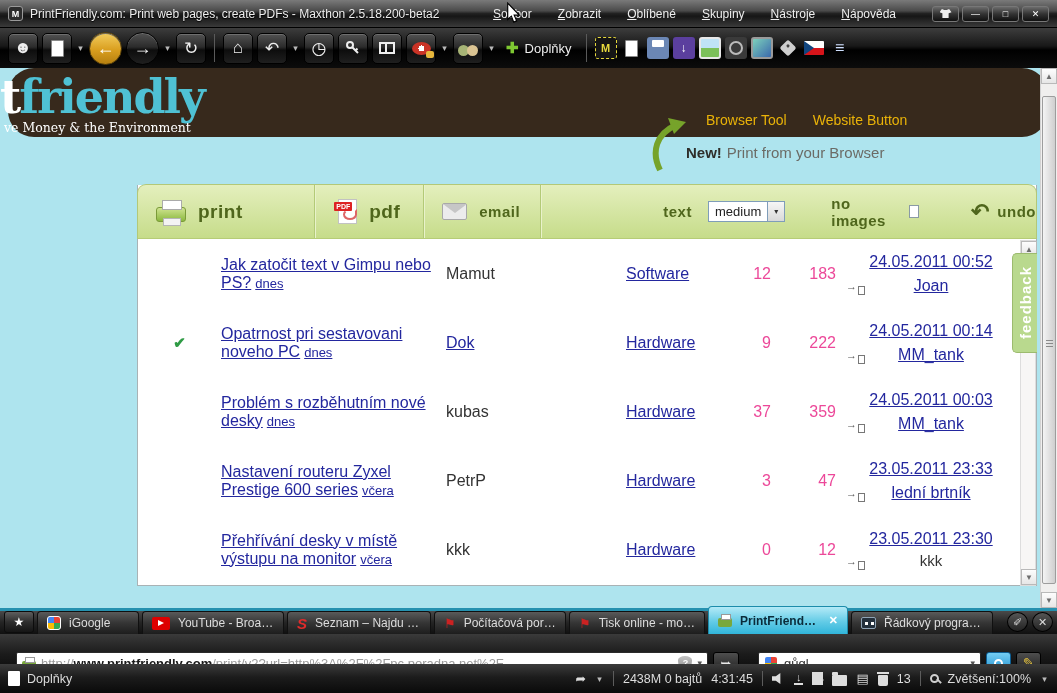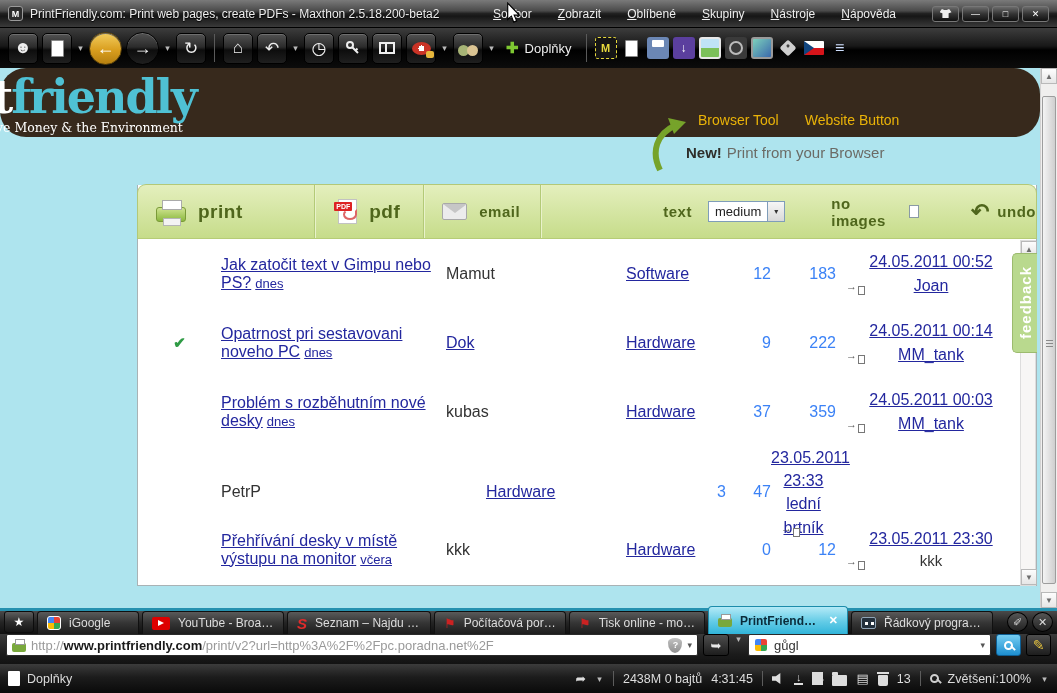--- a/index.html
+++ b/index.html
@@ -58,21 +58,21 @@
   .splitic::after{ content:""; position:absolute; left:4px; top:0; bottom:0; width:2px; background:#eee; }
   .eyeic{ width:19px; height:13px; border-radius:50%; background:radial-gradient(circle at 50% 50%,#fff 0 3px,#c93326 3px 100%); position:relative; }
   .eyeic::after{ content:""; position:absolute; right:-3px; bottom:-3px; width:8px; height:7px; background:#e7b73c; border-radius:2px; }
   .pplic{ position:relative; width:22px; height:15px; }
   .pplic::before{ content:""; position:absolute; left:1px; bottom:0; width:11px; height:11px; border-radius:50%; background:#a7b476; }
   .pplic::after{ content:""; position:absolute; right:1px; bottom:0; width:11px; height:11px; border-radius:50%; background:#dbc493; }
 
   
   .content{ position:absolute; left:0; top:68px; width:1057px; height:540px; background:#aee4ee; }
   .viewport{ position:absolute; left:0; top:0; width:1040px; height:520px; overflow:hidden; background:#aee4ee; }
-  .brown{ position:absolute; left:0; top:0; width:1040px; height:69px; background:#37291c;border-radius:26px; }
+  .brown{ position:absolute; left:8px; top:0; width:1040px; height:69px; background:#37291c;border-radius:26px; }
   .logo{ position:absolute; left:-8px; top:2px; font-family:"DejaVu Serif",serif; font-weight:bold;
          font-size:46px; letter-spacing:-2px; }
   .logo .lw{ color:#fff; } .logo .lt{ color:#4fc1d4; }
   .tagline{ position:absolute; left:-4px; top:52px; color:#fff; font-family:"DejaVu Serif",serif; font-size:12.5px; }
   .pfnav{ position:absolute; top:44px; left:698px; display:flex; gap:26px; }
   .pfnav span{ color:#eab308; font-size:14px; }
   .newline{ position:absolute; left:686px; top:76px; font-size:15px; color:#6b6b66; }
   .newline b{ color:#2e2e2a; margin-right:5px; }
   .garrow{ position:absolute; left:650px; top:48px; }
 
@@ -104,21 +104,21 @@
 
   
   .ftable{ position:relative; height:345px; overflow:hidden; font-size:15px; }
   .frow{ display:grid; grid-template-columns:83px 225px 140px 140px 45px 65px 190px; align-items:center; height:69px; }
   .c-check{ text-align:center; color:#2f9b45; font-size:15px; font-weight:bold; }
   a.tlink{ color:#23279e; text-decoration:underline; font-size:16px; }
   a.when{ color:#23279e; text-decoration:underline; font-size:13px; margin-left:4px; }
   .c-author{ font-size:16px; color:#333; }
   .c-author.lnk{ color:#23279e; text-decoration:underline; }
   .c-cat a{ color:#23279e; text-decoration:underline; font-size:16px;margin-left:40px; }
-  .c-replies,.c-views{ text-align:right; color:#3b82f6; font-size:16px; }
+  .c-replies,.c-views{ text-align:right; color:#ec4899; font-size:16px; }
   .c-date{ position:relative; text-align:center; line-height:1.45; }
   .c-date a{ color:#23279e; text-decoration:underline; font-size:16px; }
   .c-date .lu.pln{ color:#333; text-decoration:none; }
   .goto{ position:absolute; left:10px; bottom:2px; color:#555; font-size:11px; display:flex; align-items:flex-end; gap:1px; }
   .mini-page{ display:inline-block; width:7px; height:9px; border:1px solid #777; background:#fff; }
 
   
   .feedback{ position:absolute; left:1012px; top:185px; width:25px; height:100px; background:#b9d98e;
     border:1px solid #9cbb6e; border-right:none; border-radius:5px 0 0 5px; display:flex; align-items:center; justify-content:center; }
   .feedback span{ writing-mode:vertical-rl; transform:rotate(180deg); color:#fff; font-weight:bold; font-size:15px; letter-spacing:1px; }
@@ -160,21 +160,21 @@
   .yt::after{ content:""; border-left:6px solid #fff; border-top:3.5px solid transparent; border-bottom:3.5px solid transparent; }
   .sez{ color:#e02b2b; font-weight:bold; font-size:15px; font-style:italic; flex:none; }
   .redflag{ color:#c22; font-size:13px; flex:none; }
   .mini-printer{ position:relative; width:14px; height:9px; background:#79a83c; border-radius:2px; margin-top:4px; flex:none; }
   .mini-printer::before{ content:""; position:absolute; top:-4px; left:3px; width:8px; height:4px; background:#fff; border:1px solid #999; }
   .robot{ width:15px; height:12px; background:#23303c; border:1px solid #8fa3b5; border-radius:2px; position:relative; flex:none; }
   .robot::before{ content:""; position:absolute; left:3px; top:4px; width:3px; height:3px; background:#fff; box-shadow:6px 0 0 #fff; }
 
   
   .addrbar{ position:absolute; left:0; top:634px; width:1057px; height:40px;
-    background:linear-gradient(#3a3a3a,#1b1b1b 50%,#0a0a0a); display:flex; align-items:flex-start; padding:0 6px; gap:5px; }
+    background:linear-gradient(#3a3a3a,#1b1b1b 50%,#0a0a0a); display:flex; align-items:flex-end; padding:0 16px; gap:5px; }
   .urlfield{ width:692px; height:22px; background:#fff; border:1px solid #2a2a2a; border-radius:2px;
     display:flex; align-items:center; padding:0 5px; font-size:13px; gap:5px; }
   .urltxt{ white-space:nowrap; overflow:hidden; }
   .urltxt .gray{ color:#9a9a9a; } .urltxt .dom{ color:#1a1a1a; font-weight:bold; }
   .shield{ margin-left:auto; width:14px; height:15px; background:linear-gradient(#c2c2c2,#8f8f8f);
     border-radius:7px 7px 7px 7px/4px 4px 10px 10px; color:#fff; font-size:9px; font-weight:bold;
     display:flex; align-items:center; justify-content:center; }
   .fieldcaret{ color:#555; font-size:9px; }
   .gobtn{ width:26px; height:22px; border-radius:3px; background:linear-gradient(#4e4e4e,#1d1d1d);
     border:1px solid #000; color:#e8e8e8; font-size:13px; display:flex; align-items:center; justify-content:center; }
@@ -382,20 +382,21 @@
               <a class="lu">MM_tank</a>
               <span class="goto">
                   <span>→</span>
                   <span class="mini-page"></span>
                 </span>
             </div>
           </div>
 
           <div class="frow">
             <div class="c-check"></div>
+            <div class="c-title"><a class="tlink">Nastavení routeru Zyxel Prestige 600 series</a><a class="when">včera</a></div>
             <div class="c-author pln">PetrP</div>
             <div class="c-cat"><a>Hardware</a></div>
             <div class="c-replies">3</div>
             <div class="c-views">47</div>
             <div class="c-date">
               <a class="dt">23.05.2011 23:33</a><br>
               <a class="lu">lední brtník</a>
               <span class="goto">
                   <span>→</span>
                   <span class="mini-page"></span>

